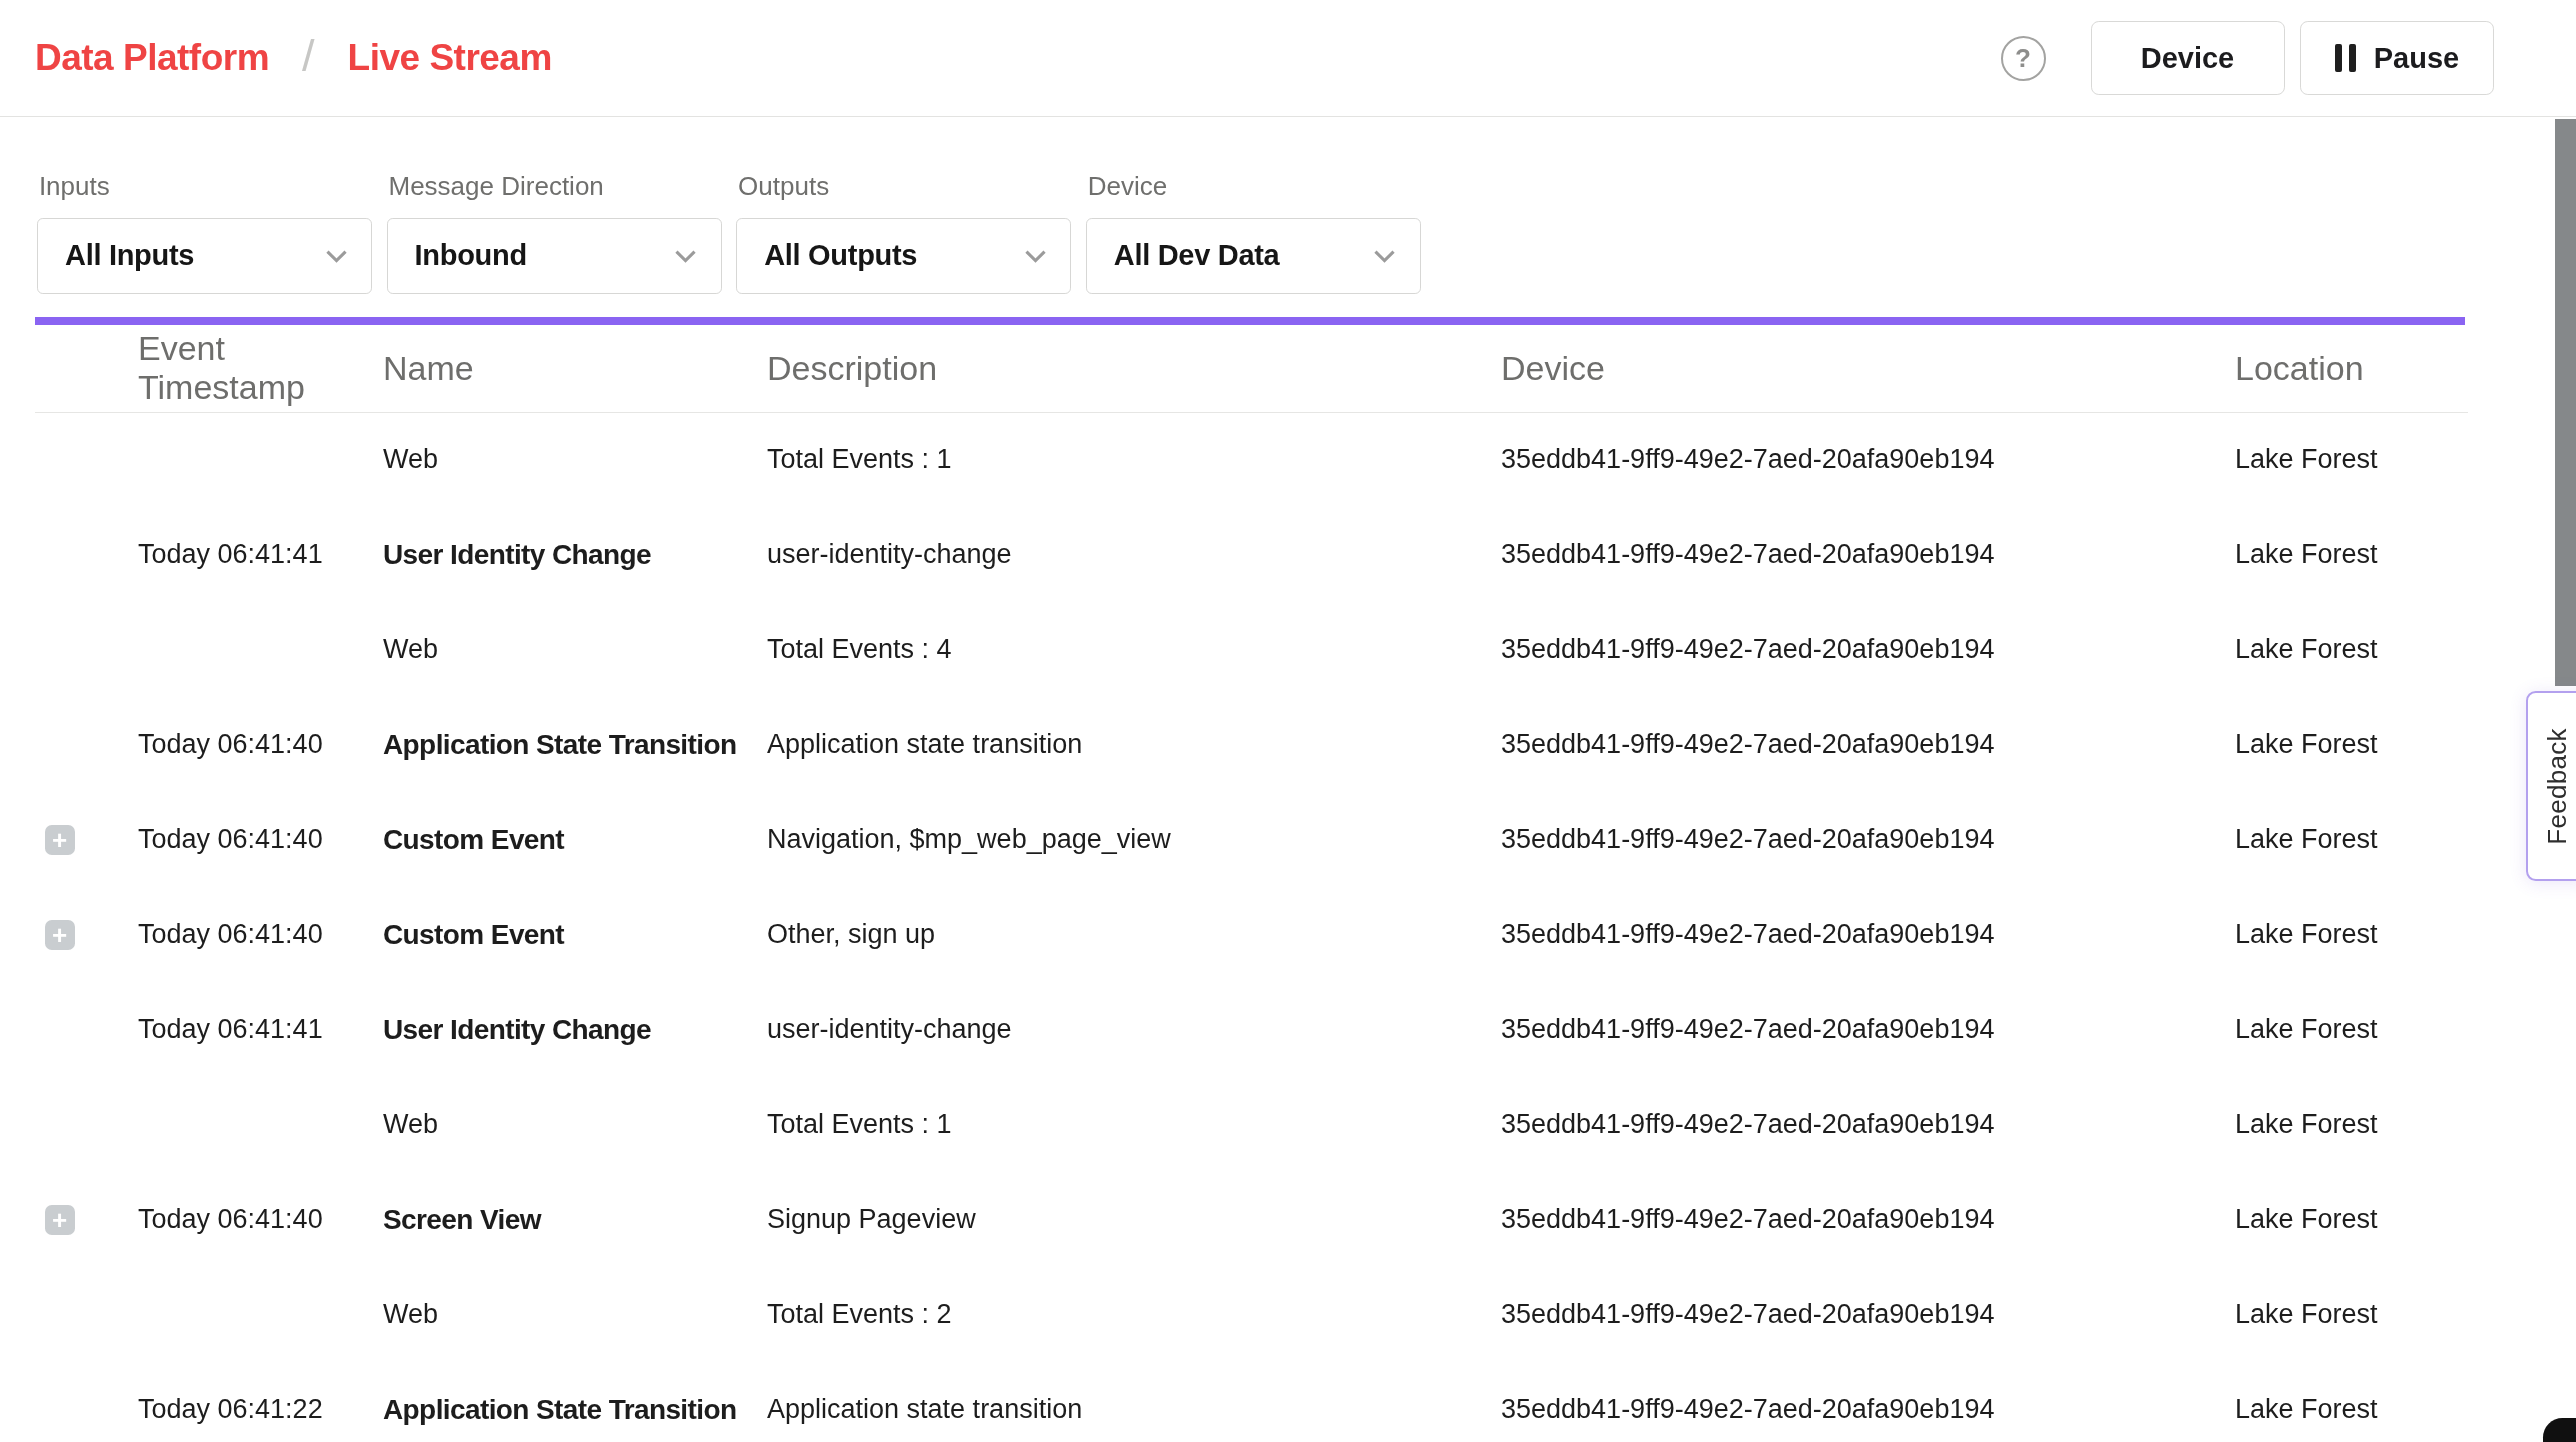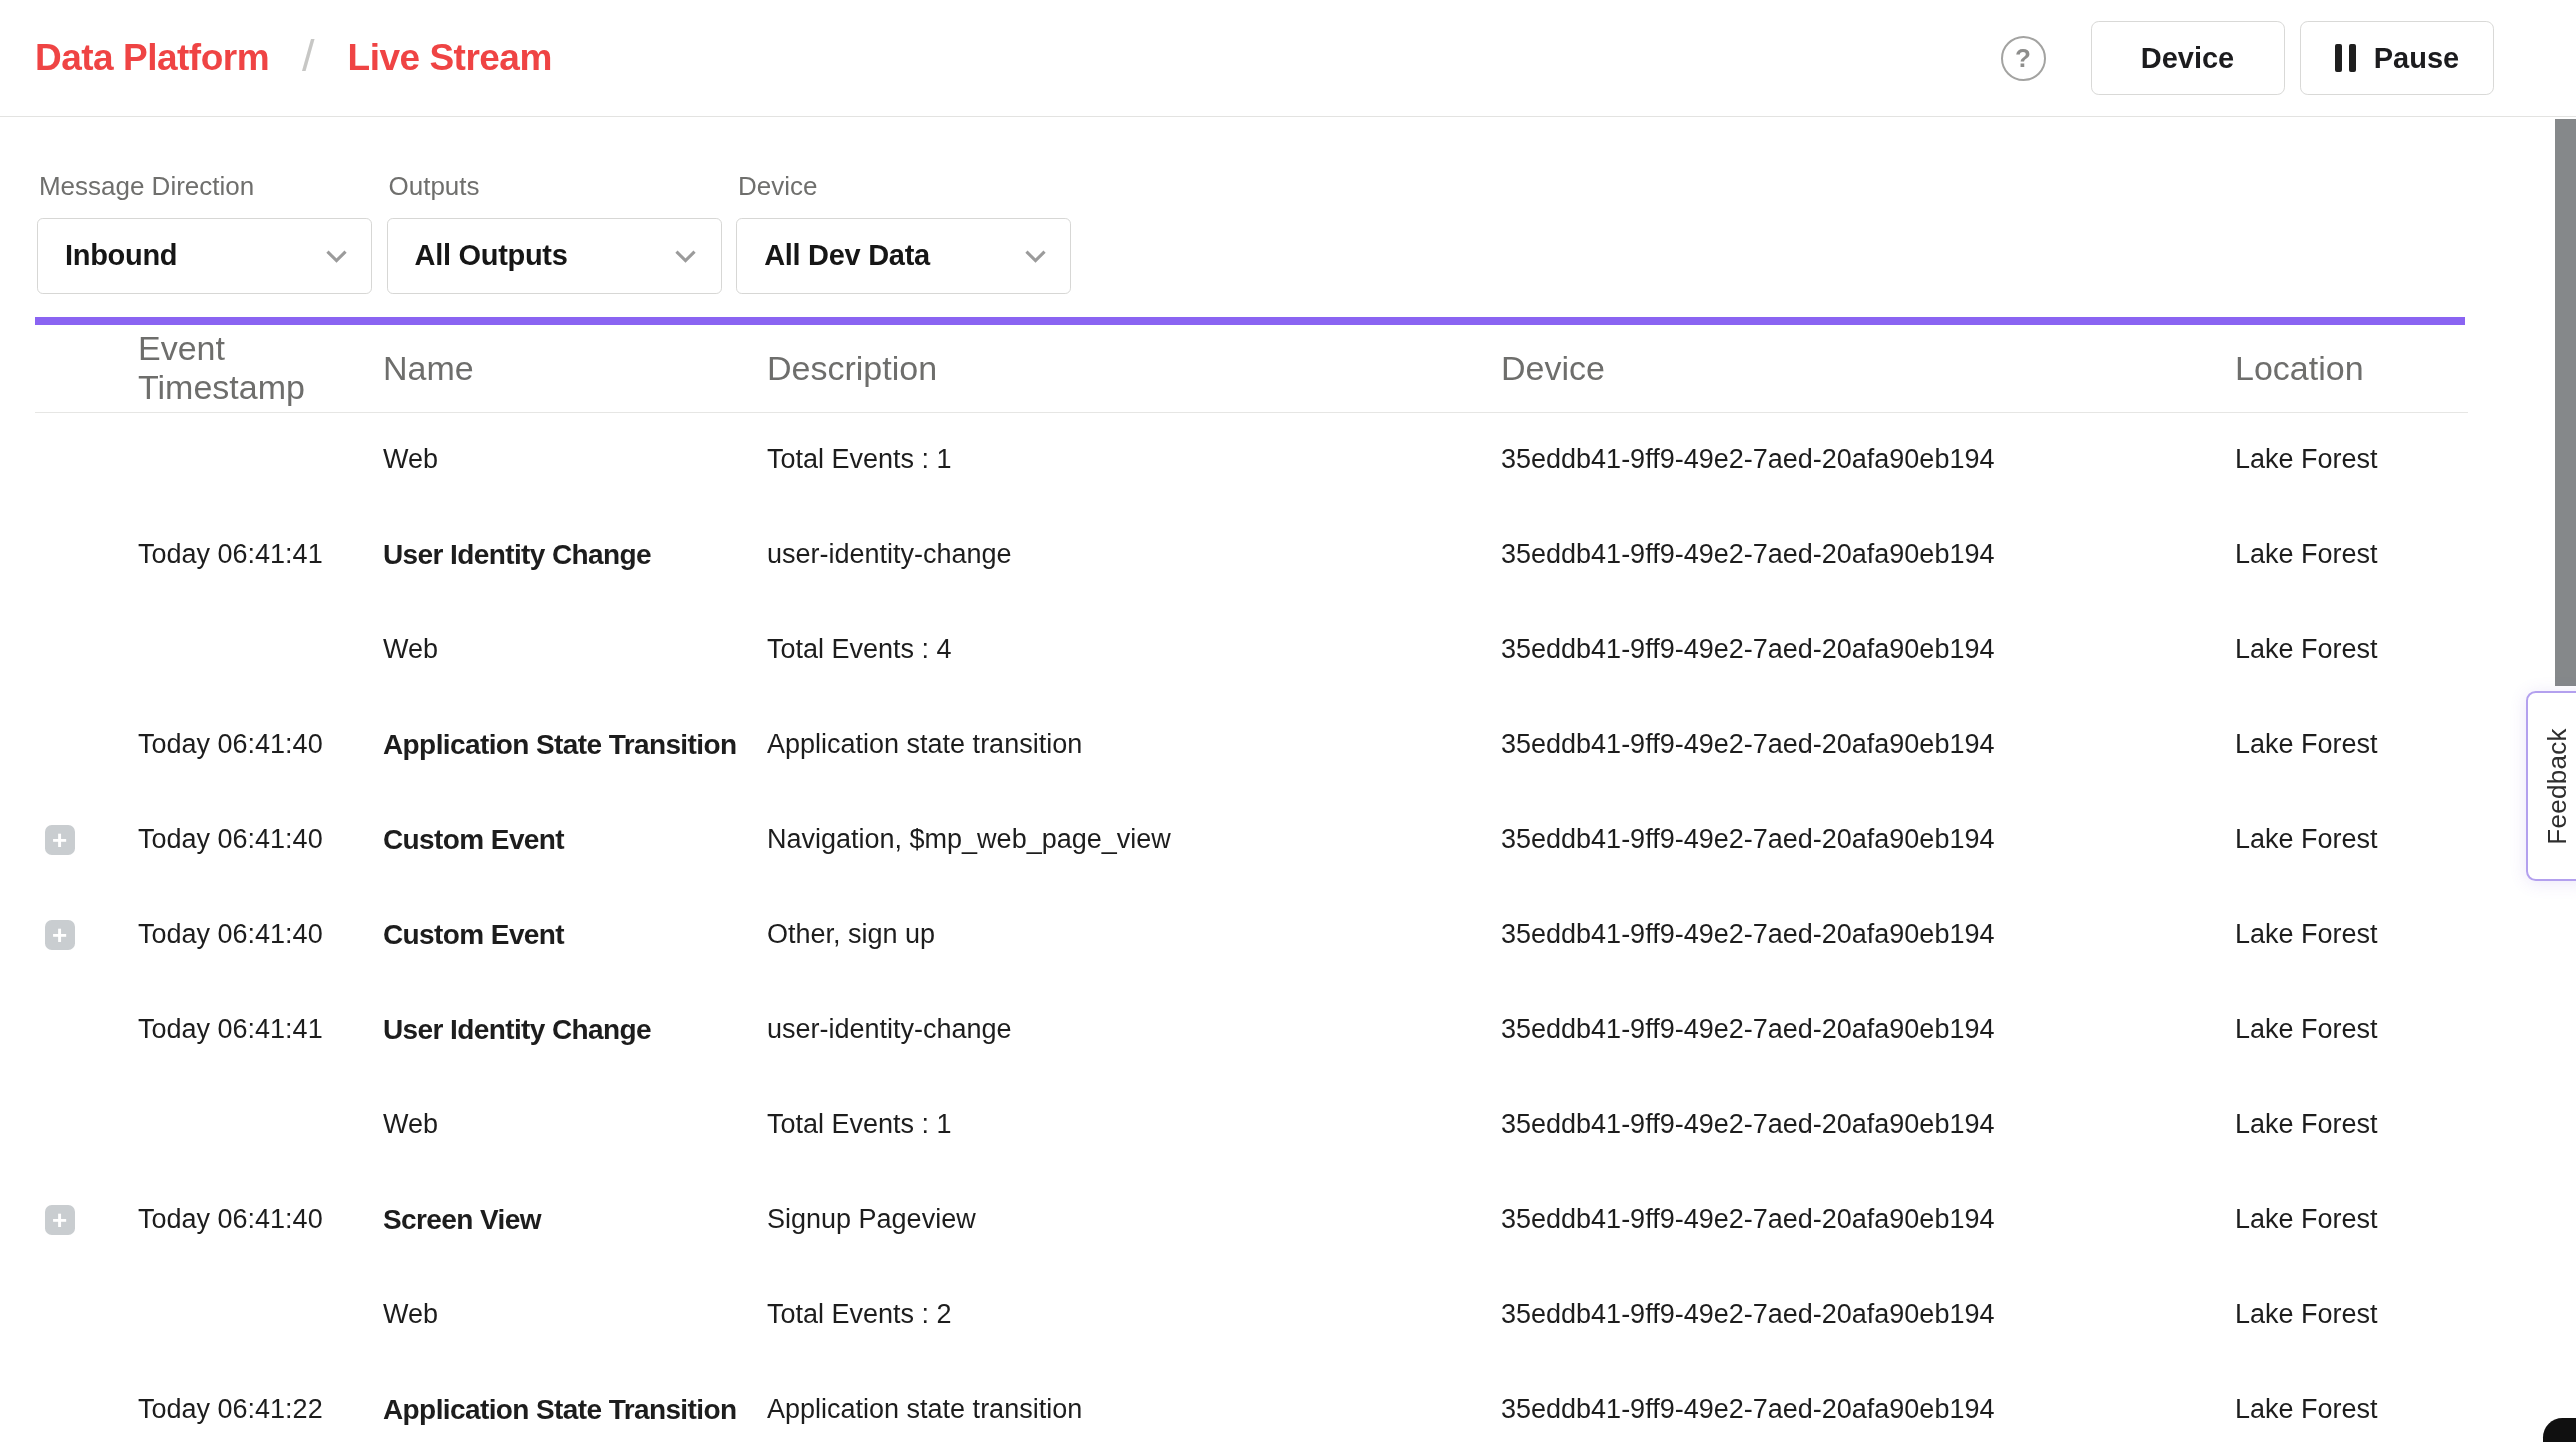--- a/index.html
+++ b/index.html
@@ -135,20 +135,29 @@
       <span class="pause-icon">
           <i></i>
           <i></i>
         </span>
       <span>Pause</span>
     </button>
   </div>
 </header>
 
 <section class="filters">
+  <div class="filter-group">
+    <span class="filter-label">Inputs</span>
+    <div class="select-box">
+      <span class="select-value">All Inputs</span>
+      <svg class="chevron" viewBox="0 0 24 24">
+          <path d="M5 9l7 7 7-7" fill="none" stroke="#9b9b9b" stroke-width="2.4"></path>
+        </svg>
+    </div>
+  </div>
   <div class="filter-group">
     <span class="filter-label">Message Direction</span>
     <div class="select-box">
       <span class="select-value">Inbound</span>
       <svg class="chevron" viewBox="0 0 24 24">
           <path d="M5 9l7 7 7-7" fill="none" stroke="#9b9b9b" stroke-width="2.4"></path>
         </svg>
     </div>
   </div>
   <div class="filter-group">

